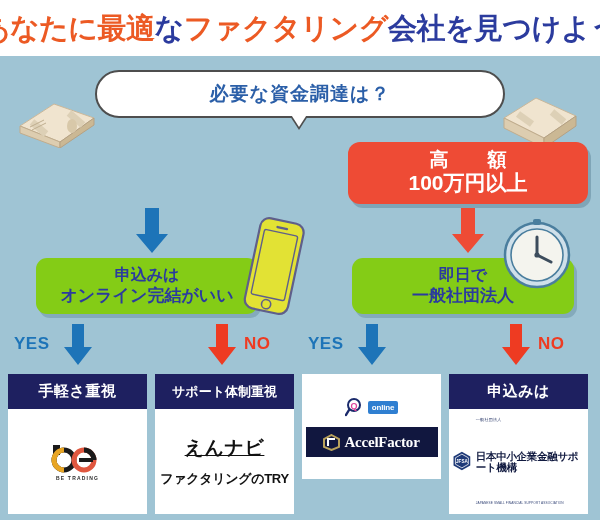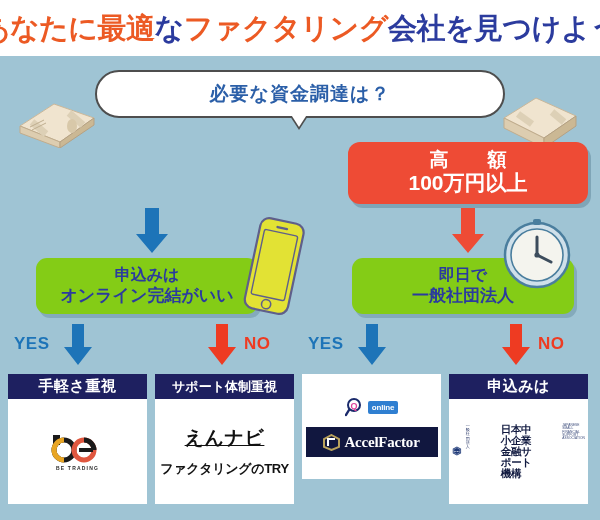--- a/index.html
+++ b/index.html
@@ -92,21 +92,21 @@
   
   .yn { position: absolute; font-size: 17px; font-weight: bold; z-index: 4; letter-spacing: 0.5px; }
   .yes { color: #1d74b8; }
   .no  { color: #ee3b22; }
 
   
   .res {
     position: absolute; top: 318px; width: 139px; height: 146px; z-index: 5;
   }
   .res-head {
-    height: 25px; background: #1e2060; color: #ffffff;
+    height: 35px; background: #1e2060; color: #ffffff;
     display: flex; align-items: center; justify-content: center;
     font-size: 15px; font-weight: bold; letter-spacing: 0.5px;
   }
   .res-head.small { font-size: 13px; letter-spacing: 0; }
   .res-body {
     height: 105px; background: #ffffff;
     display: flex; flex-direction: column; align-items: center; justify-content: center;
     gap: 9px; padding: 5px 3px;
   }
   .res1 { left: 8px; }
@@ -139,21 +139,21 @@
     background: #11173f; width: 132px; height: 30px; display: flex;
     align-items: center; justify-content: center; gap: 4px;
   }
   .accel-text {
     color: #ffffff; font-size: 15px; font-weight: bold;
     font-family: "Liberation Serif", "DejaVu Serif", serif; letter-spacing: -0.2px;
   }
 
   
   .jfsa { display: flex; align-items: center; gap: 4px; }
-  .jfsa-texts { display: flex; flex-direction: row; line-height: 1.05; gap: 29px; }
+  .jfsa-texts { display: flex; flex-direction: column; line-height: 1.05; gap: 29px; }
   .jfsa-pre { font-size: 4px; color: #1a2a5e; letter-spacing: 0.3px; }
   .jfsa-main { font-size: 10.5px; font-weight: bold; color: #111a40; letter-spacing: -0.3px; }
   .jfsa-en { font-size: 3.2px; color: #3a4a7a; letter-spacing: 0.1px; }
 </style>
 </head>
 <body>
 
 <div id="root">
 
   <div class="title-bar">

